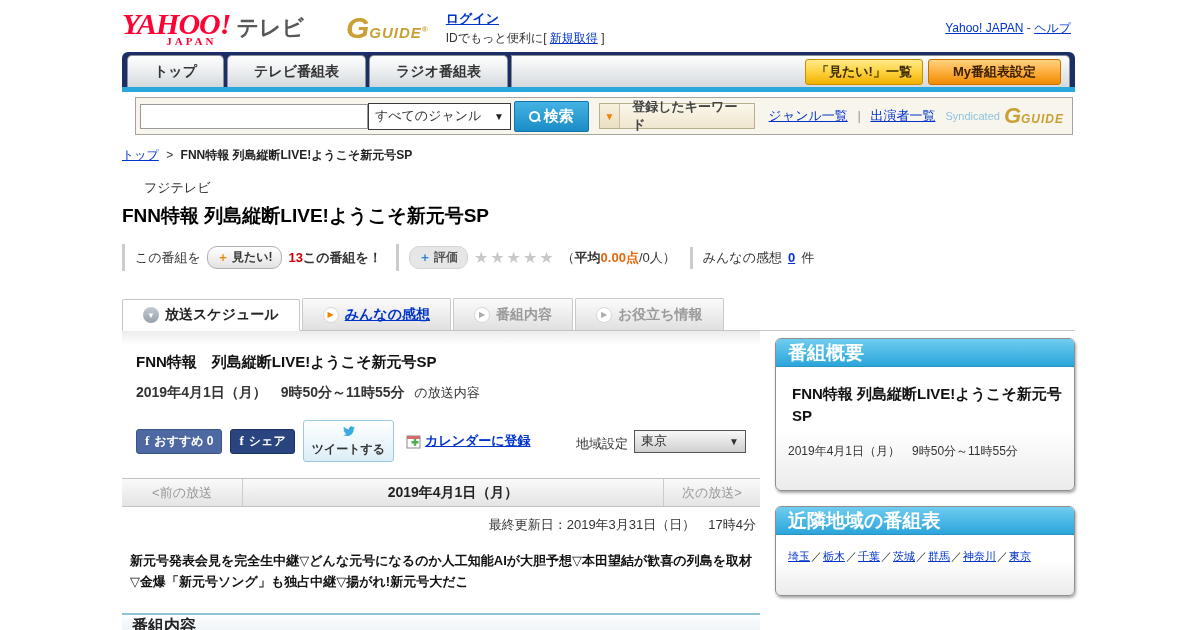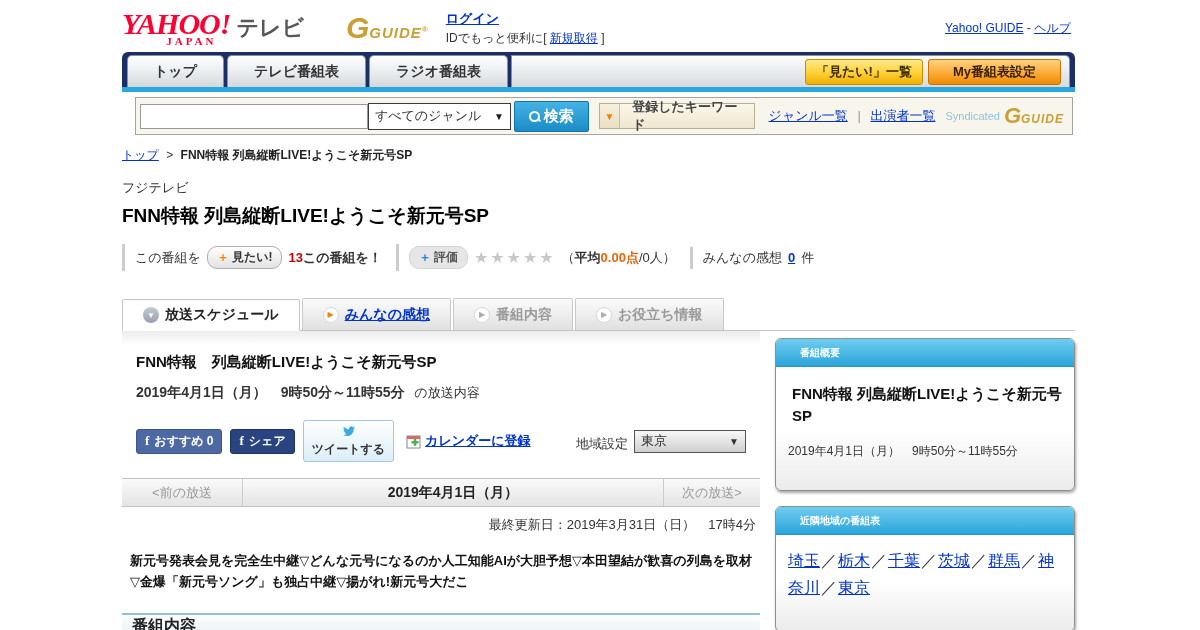--- a/index.html
+++ b/index.html
@@ -71,21 +71,21 @@
   .kw-btn .kw-label { padding:0 12px; font-size:13px; font-weight:bold; color:#444; }
   .strip-links { margin-left:14px; font-size:13px; white-space:nowrap; }
   .strip-links .sep { color:#999; margin:0 6px; }
   .syndicated { margin-left:10px; color:#8fc3e0; font-size:11px; }
   .search-strip .gguide { margin-left:4px; }
 
   
   .breadcrumb { margin-top:12px; font-size:12px; }
   .breadcrumb .crumb-sep { margin:0 4px; color:#333; }
   .breadcrumb .crumb-current { font-weight:bold; color:#222; }
-  .channel { margin-top:15px; font-size:13px; color:#333; }
+  .channel { margin-top:15px; font-size:13px; color:#333;margin-left:22px; }
   .page-title { margin-top:6px; font-size:19px; font-weight:bold; color:#000; }
 
   
   .action-row { margin-top:15px; display:flex; align-items:center; font-size:13px; }
   .action-group { border-left:3px solid #ccc; padding:2px 14px 2px 10px; display:flex; align-items:center; gap:6px; }
   .pill-btn { display:inline-flex; align-items:center; gap:3px; border-radius:10px; padding:2px 9px; font-size:12px; font-weight:bold; cursor:pointer; }
   .mitai-btn { background:linear-gradient(#fff,#e2e2e2); border:1px solid #b0b0b0; color:#333; }
   .plus-orange { color:#f08300; font-weight:bold; }
   .plus-blue { color:#2a7fd4; font-weight:bold; }
   .hyoka-btn { background:#e6e6e6; border:1px solid #d5d5d5; color:#555; }
@@ -134,26 +134,26 @@
   .pn-next { width:97px; text-align:center; color:#999; border-left:1px solid #ccc; cursor:pointer; }
   .last-updated { margin:9px 4px 0; text-align:right; font-size:13px; color:#333; }
 
   .summary { margin:16px 8px 0; font-size:13px; font-weight:bold; line-height:1.65; color:#111; }
   .content-header { margin-top:20px; height:41px; line-height:22px; padding-left:10px; font-size:16px; font-weight:bold; color:#222;
                     background:linear-gradient(#fdfeff,#d8e4ec); border-top:2px solid #8fc1dc; }
 
   
   .sidebar { width:300px; padding-top:7px; }
   .side-box { border:1px solid #8f8f8f; border-radius:6px; overflow:hidden; box-shadow:1px 2px 3px rgba(0,0,0,.35); margin-bottom:15px; background:linear-gradient(#ffffff 60%,#ebebeb); }
-  .side-box-header { height:28px; line-height:28px; padding:0 24px; color:#fff; font-size:10px; font-weight:bold;
+  .side-box-header { height:28px; line-height:28px; padding:0 12px; color:#fff; font-size:19px; font-weight:bold;
                      background:linear-gradient(#6fcdf1,#2ba5da); border-bottom:1px solid #2a92c5; }
   .side-overview-body { padding:16px 12px 30px; }
   .side-prog-title { font-size:15px; font-weight:bold; line-height:1.45; color:#111; padding-left:4px; }
   .side-prog-date { margin-top:16px; font-size:12px; color:#333; }
-  .side-nearby-body { padding:12px 12px 30px; font-size:16px; line-height:1.7; }
+  .side-nearby-body { padding:12px 12px 30px; font-size:11px; line-height:1.7; }
   .region-sep { color:#333; margin:0 1px; }
 </style>
 </head>
 <body>
 
 <div class="container">
 
   <div class="header">
     <div class="ylogo">
       <span class="y-main">YAHOO!</span>
@@ -161,21 +161,21 @@
     </div>
     <span class="service-name">テレビ</span>
     <span class="gguide"><span class="g-big">G</span><span class="g-rest">GUIDE</span><span class="g-reg">®</span></span>
     <div class="login-block">
       <a href="#" class="login-link">ログイン</a><br>
       <span>IDでもっと便利に[</span>
       <a href="#">新規取得</a>
       <span>]</span>
     </div>
     <div class="header-right">
-      <a href="#">Yahoo! GUIDE</a><span> - </span><a href="#">ヘルプ</a>
+      <a href="#">Yahoo! JAPAN</a><span> - </span><a href="#">ヘルプ</a>
     </div>
   </div>
 
   <div class="navbar">
     <div class="nav-tabs-row">
       <div class="nav-tab">トップ</div>
       <div class="nav-tab">テレビ番組表</div>
       <div class="nav-tab">ラジオ番組表</div>
       <div class="nav-filler">
         <button class="btn-mitai-list">「見たい!」一覧</button>

